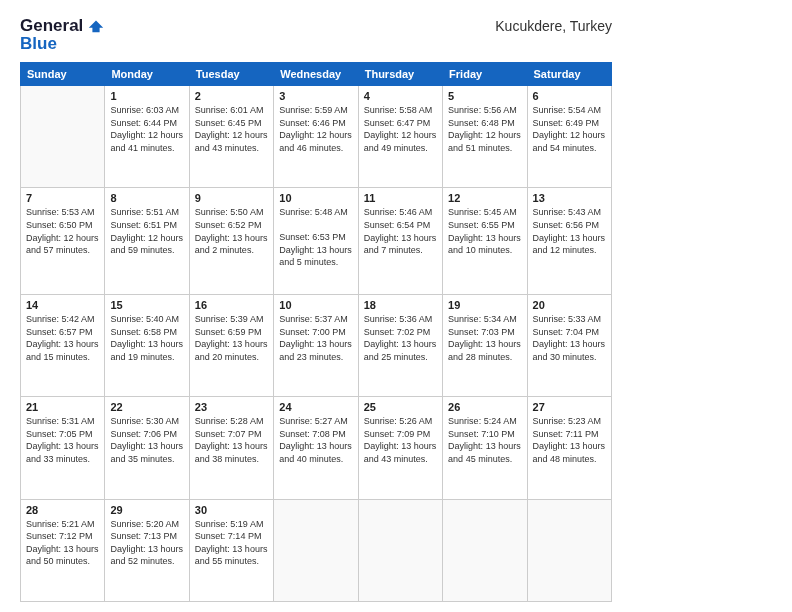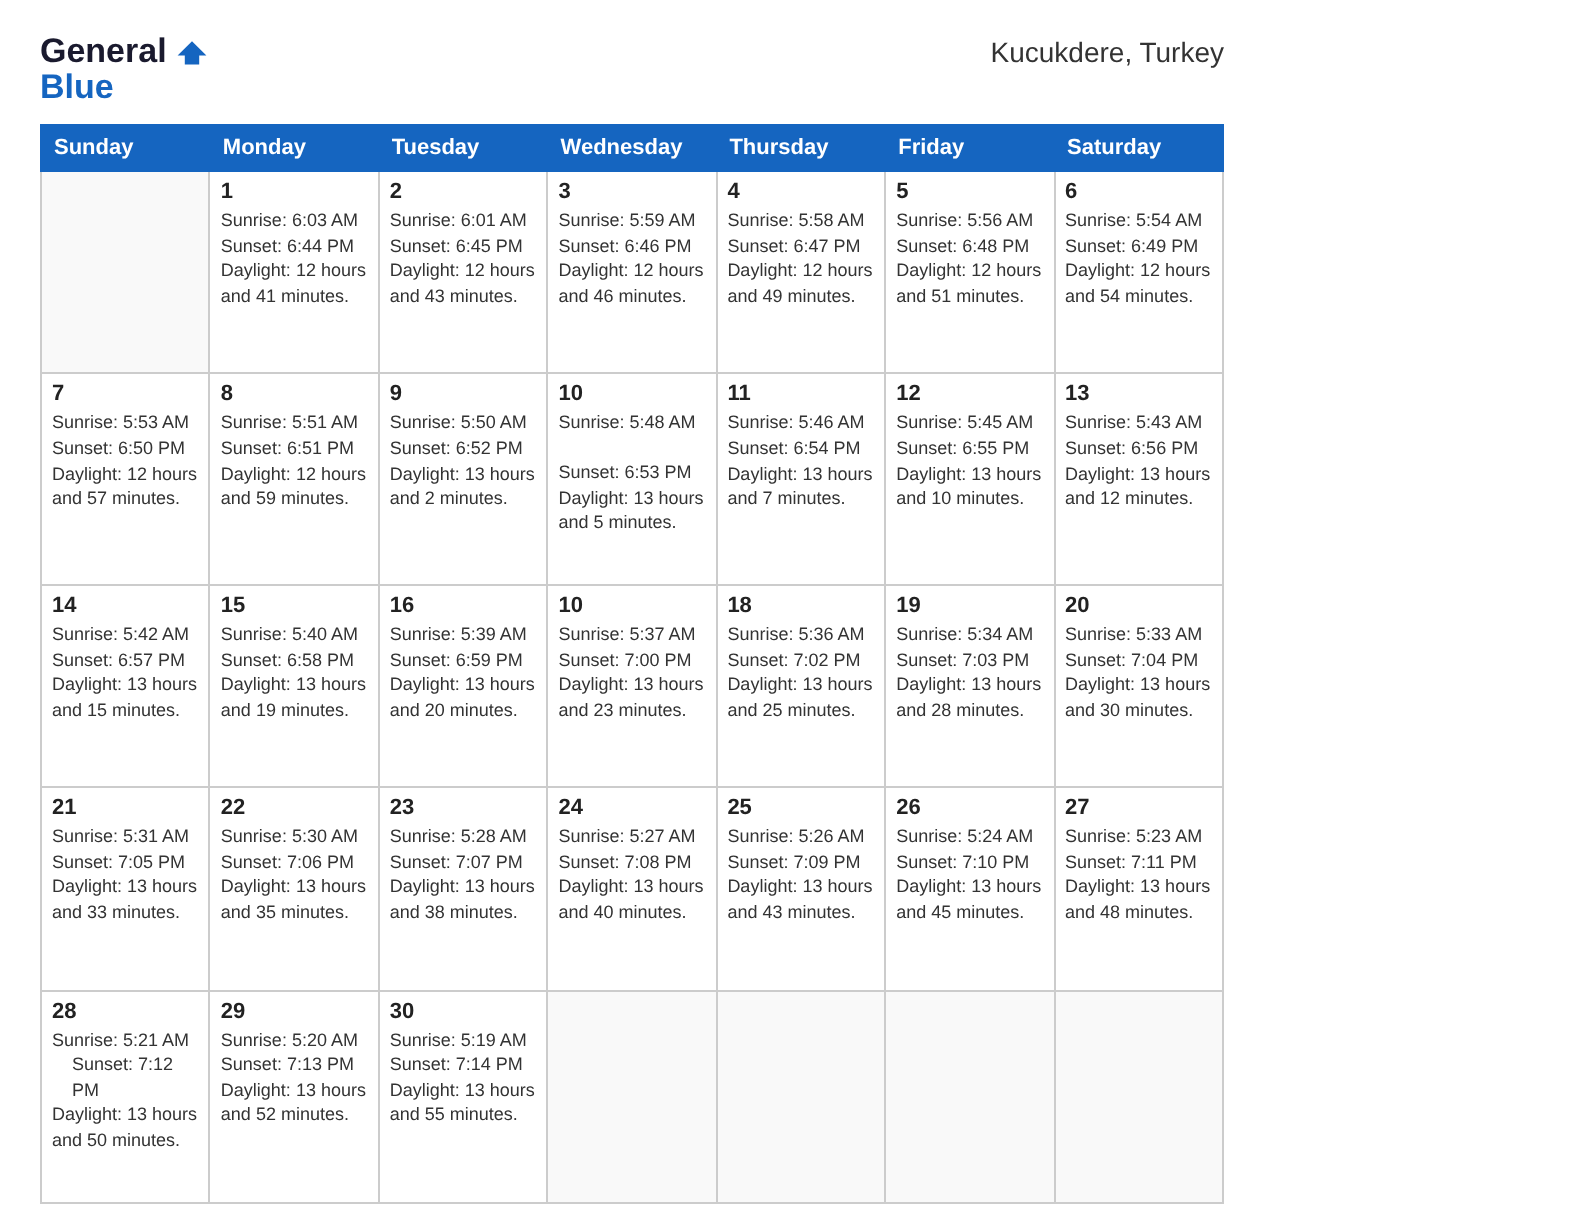--- a/index.html
+++ b/index.html
@@ -375,21 +375,21 @@
               <span style="display: block;">Daylight: 13 hours</span>
               <span style="display: block;">and 48 minutes.</span>
             </div>
           </td>
         </tr>
         <tr>
           <td>
             <span class="day-number">28</span>
             <div class="day-info">
               <span style="display: block;">Sunrise: 5:21 AM</span>
-              <span style="display: block; margin-left: 10px;">Sunset: 7:12 PM</span>
+              <span style="display: block;">Sunset: 7:12 PM</span>
               <span style="display: block;">Daylight: 13 hours</span>
               <span style="display: block;">and 50 minutes.</span>
             </div>
           </td>
           <td>
             <span class="day-number">29</span>
             <div class="day-info">
               <span style="display: block;">Sunrise: 5:20 AM</span>
               <span style="display: block;">Sunset: 7:13 PM</span>
               <span style="display: block;">Daylight: 13 hours</span>

